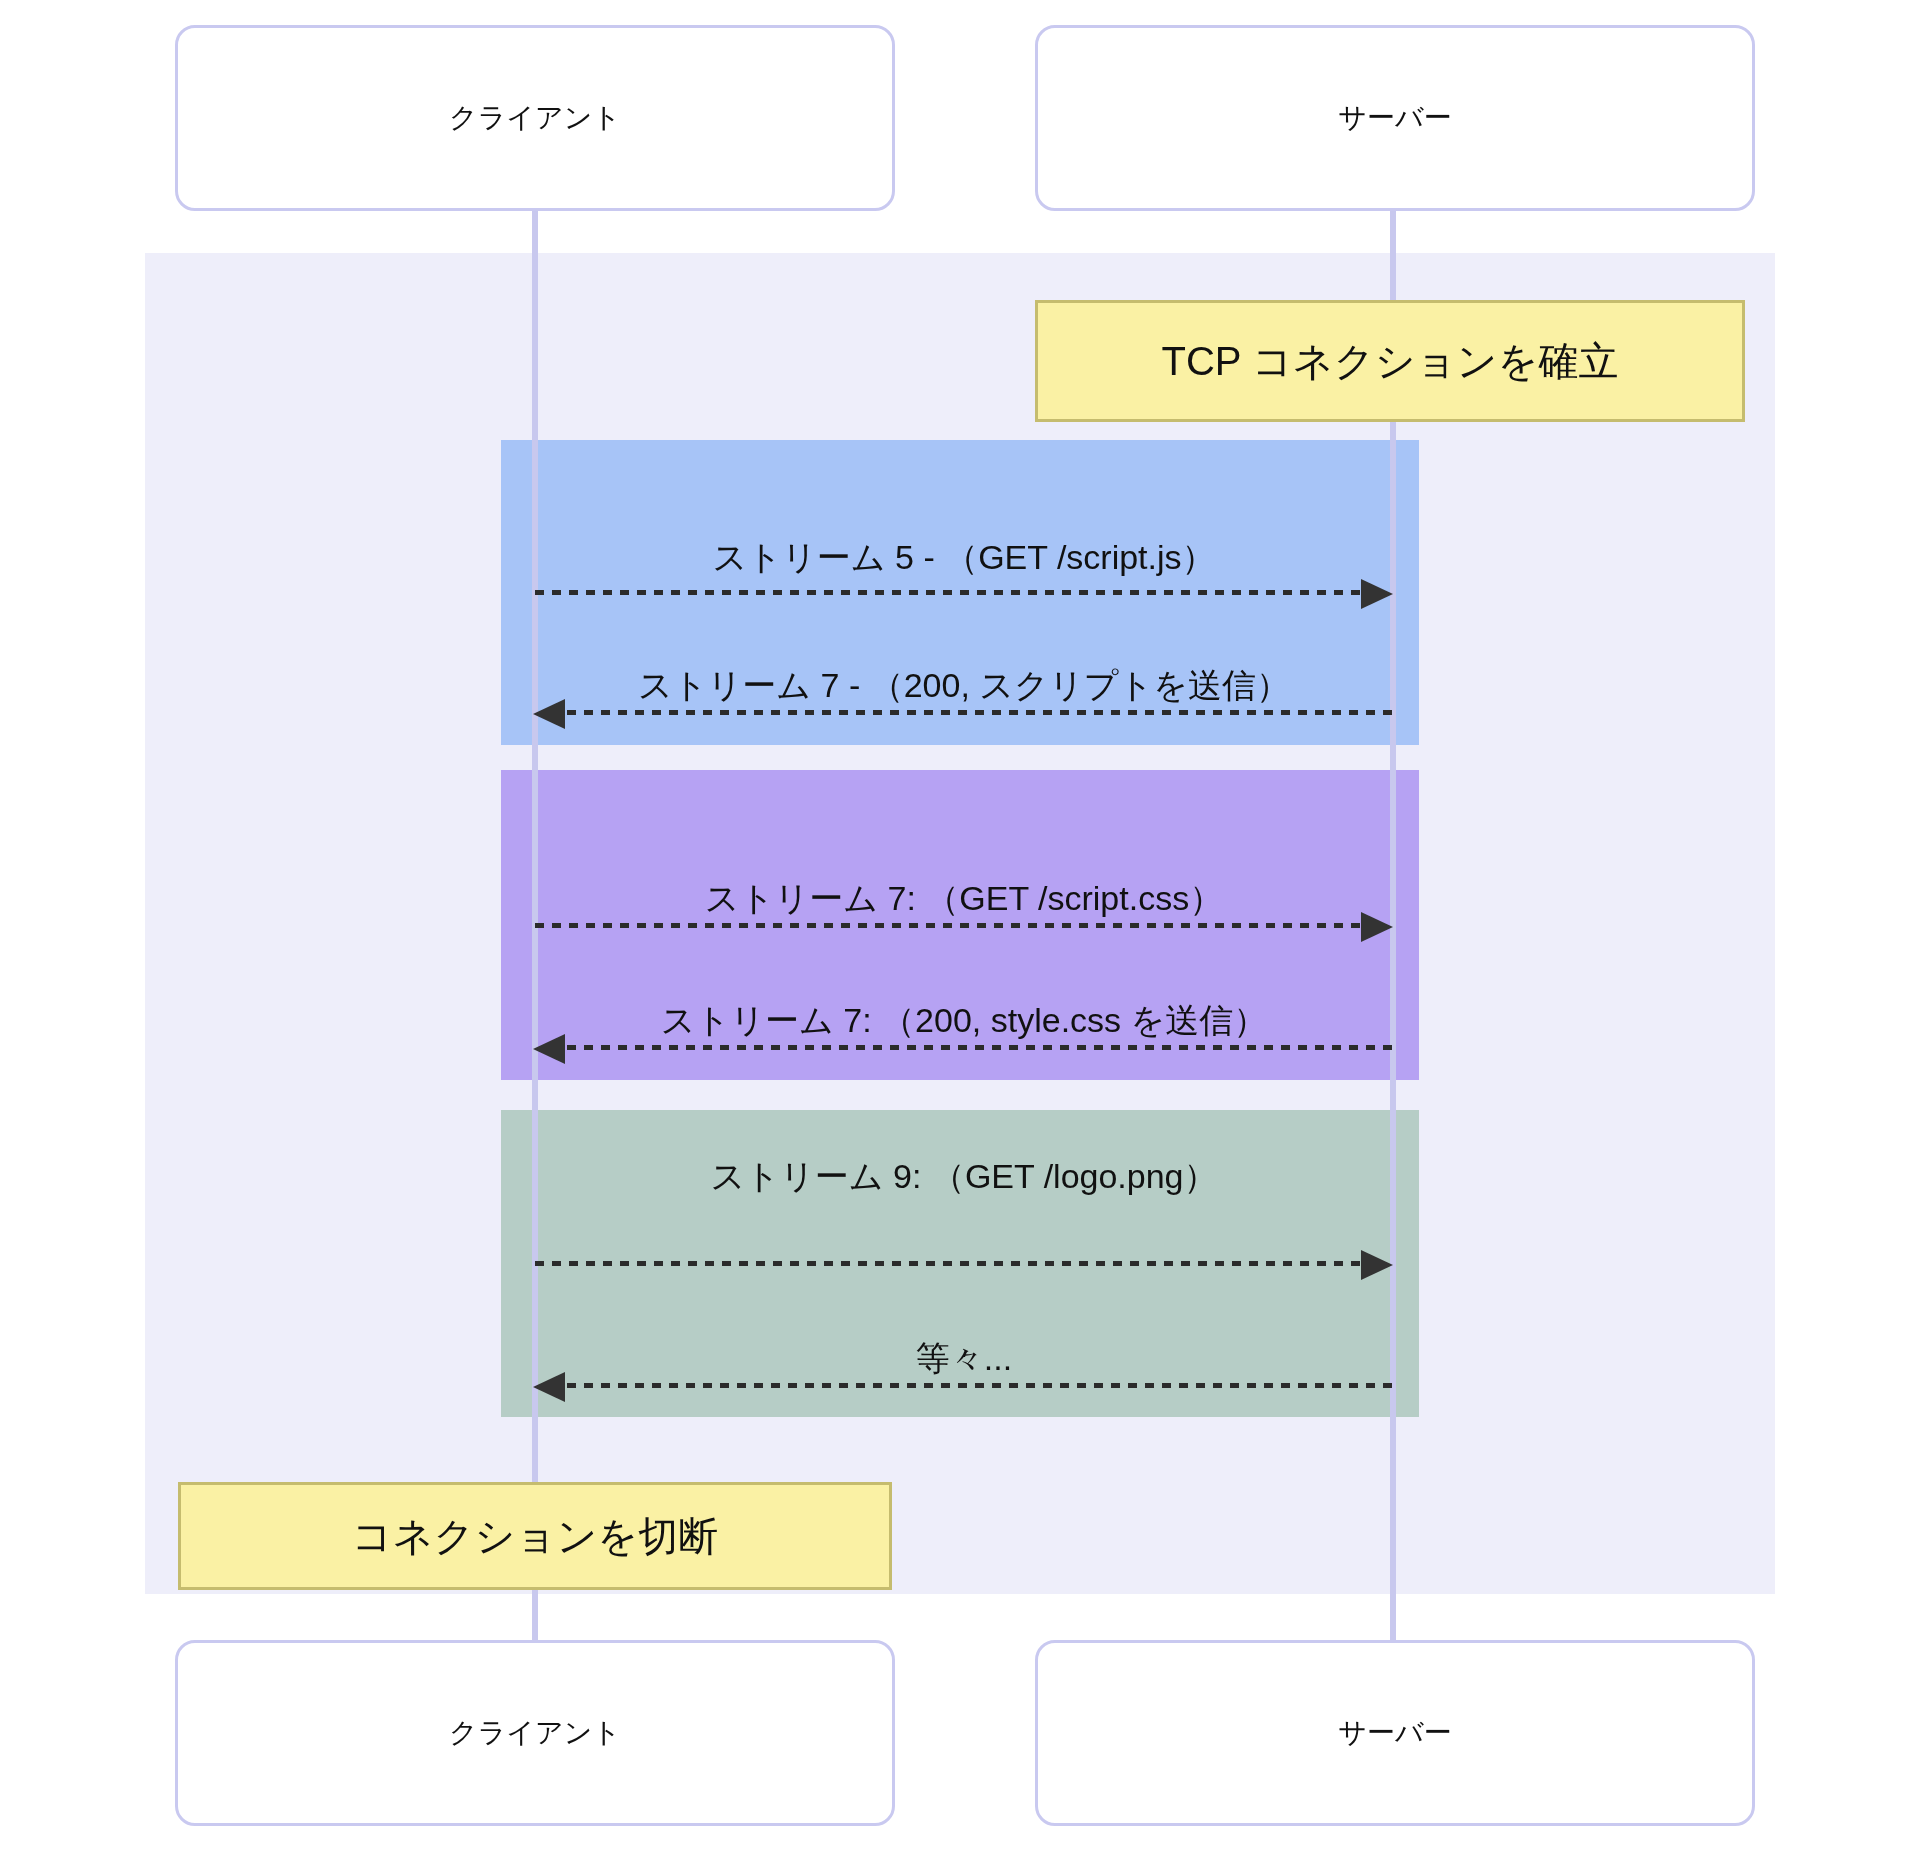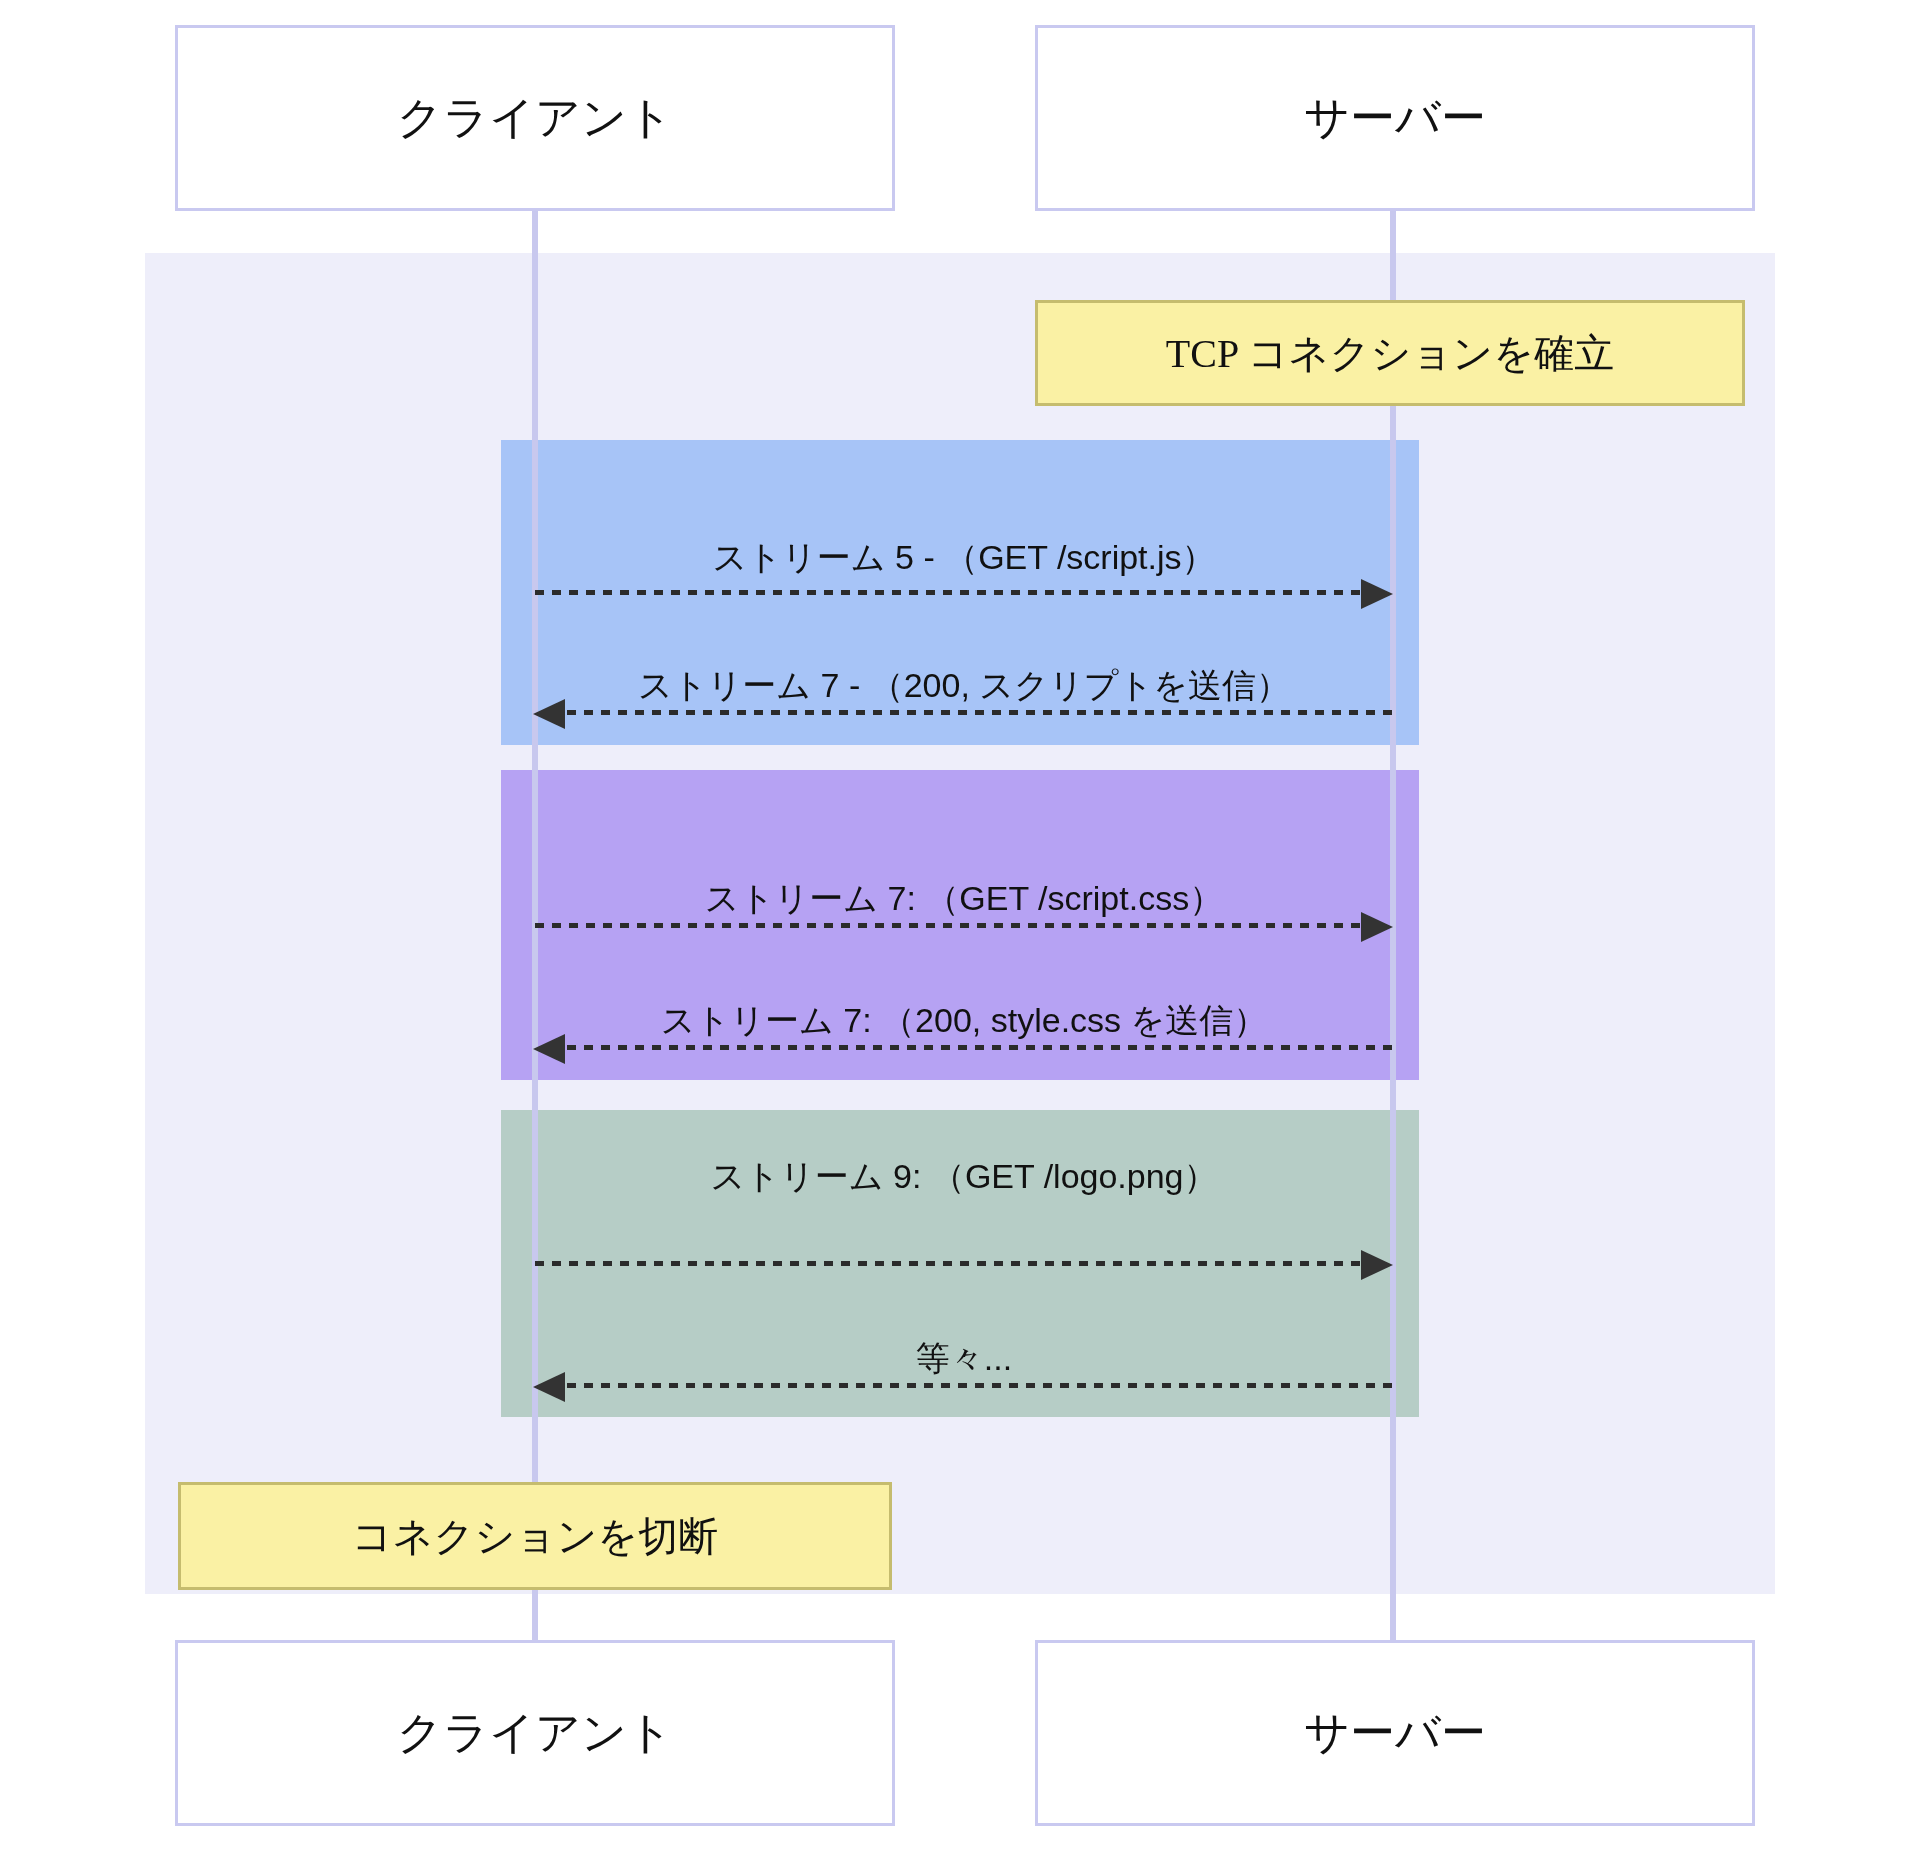--- a/index.html
+++ b/index.html
@@ -12,31 +12,31 @@
     background:#eeeefa; z-index:1; }
   .stream-block { position:absolute; left:501px; width:918px; z-index:2; }
   .block-blue   { top:440px;  height:305px; }
   .block-purple { top:770px;  height:310px; }
   .block-teal   { top:1110px; height:307px; }
   .lifeline { position:absolute; width:6px; top:211px; height:1429px;
     background:#c8c8ee; z-index:3; }
   .lifeline-client { left:532px; }
   .lifeline-server { left:1390px; }
   .actor { position:absolute; width:720px; height:186px; box-sizing:border-box;
-    background:#ffffff; border:3px solid #c9c9f0; border-radius:0;
+    background:#ffffff; border:3px solid #c9c9f0; border-radius:20px;
     display:flex; align-items:center; justify-content:center;
-    font-size:45px; z-index:6; }
+    font-size:28px; z-index:6; }
   .actor-client { left:175px; }
   .actor-server { left:1035px; }
   .actor-top { top:25px; }
   .actor-bottom { top:1640px; }
   .note { position:absolute; box-sizing:border-box; background:#faf1a4;
     border:3px solid #c5bc6e; display:flex; align-items:center; justify-content:center;
     font-size:40px; z-index:4; }
-  .note-tcp { left:1035px; top:300px; width:710px; height:106px;font-family:Liberation Serif, serif; }
+  .note-tcp { left:1035px; top:300px; width:710px; height:122px; }
   .note-disconnect { left:178px; top:1445px; width:714px; height:108px;margin-top:37px; }
   .msg-label { position:absolute; left:535px; width:858px; height:46px;
     text-align:center; font-size:34px; line-height:46px; z-index:5; white-space:nowrap; }
   .msg-line { position:absolute; height:5px; z-index:5;
     background:repeating-linear-gradient(90deg,#2b2b2b 0 9px,transparent 9px 17px); }
   .line-right { left:535px; width:828px; }
   .line-left  { left:567px; width:826px; }
   .arrow-head { position:absolute; width:0; height:0; z-index:5;
     border-top:15px solid transparent; border-bottom:15px solid transparent; }
   .head-right { left:1361px; border-left:32px solid #333333; }

